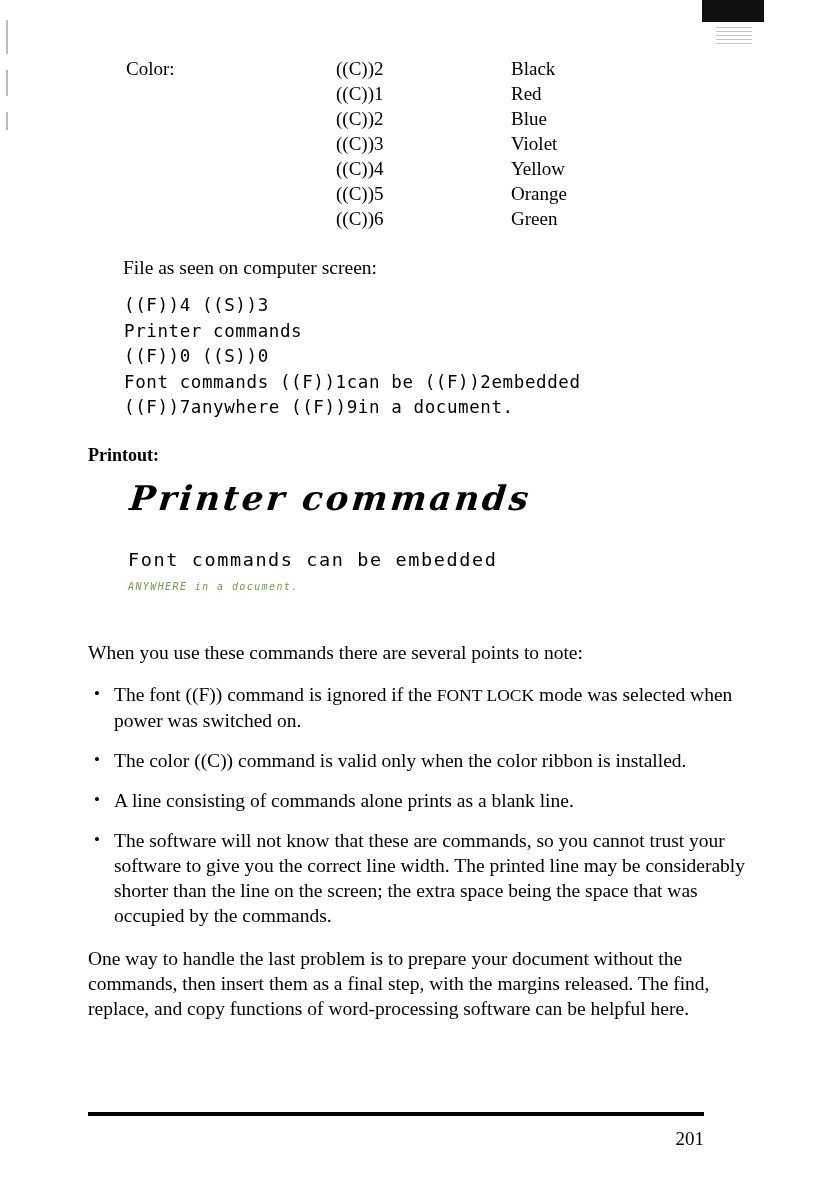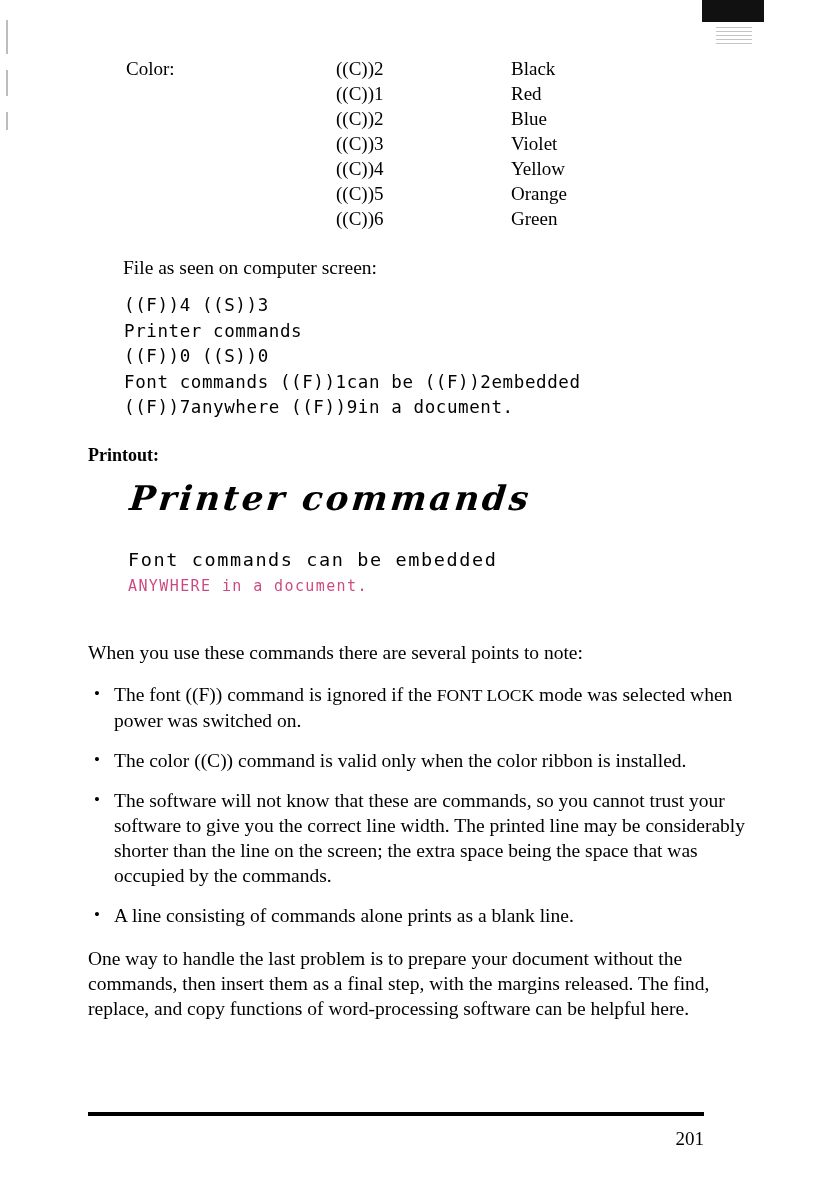--- a/index.html
+++ b/index.html
@@ -126,24 +126,25 @@
     white-space: pre;
   }
   .dot-line {
     font-family: "DejaVu Sans Mono", monospace;
     font-size: 18.5px;
     letter-spacing: 1.6px;
     line-height: 27px;
     white-space: pre;
   }
   .dot-line.faint {
-    font-size: 15px;
+    font-size: 10px;
     letter-spacing: 1.4px;
-    color: #be185d;
+    color: #4d7c0f;
     opacity: 0.78;
+    font-style: italic;
   }
 
   .bullets {
     margin: 4px 0 18px 0;
     padding: 0;
     list-style: none;
   }
   .bullets li {
     position: relative;
     padding-left: 26px;
@@ -245,22 +246,22 @@
       <div class="script-line">Printer commands</div>
       <div class="dot-line">Font commands can be embedded</div>
       <div class="dot-line faint">ANYWHERE in a document.</div>
     </div>
 
     <p class="body" style="margin-top:40px;">When you use these commands there are several points to note:</p>
 
     <ul class="bullets">
       <li><span>The font ((F)) command is ignored if the </span><span class="sans-inline">FONT LOCK</span><span> mode was selected when power was switched on.</span></li>
       <li><span>The color ((C)) command is valid only when the color ribbon is installed.</span></li>
+      <li><span>A line consisting of commands alone prints as a blank line.</span></li>
       <li><span>The software will not know that these are commands, so you cannot trust your software to give you the correct line width. The printed line may be considerably shorter than the line on the screen; the extra space being the space that was occupied by the commands.</span></li>
-      <li><span>A line consisting of commands alone prints as a blank line.</span></li>
     </ul>
 
     <p class="body">One way to handle the last problem is to prepare your document without the commands, then insert them as a final step, with the margins released. The find, replace, and copy functions of word-processing software can be helpful here.</p>
 
   </div>
 
   <div class="footer-rule"></div>
   <div class="page-number">201</div>
 
 </div>

